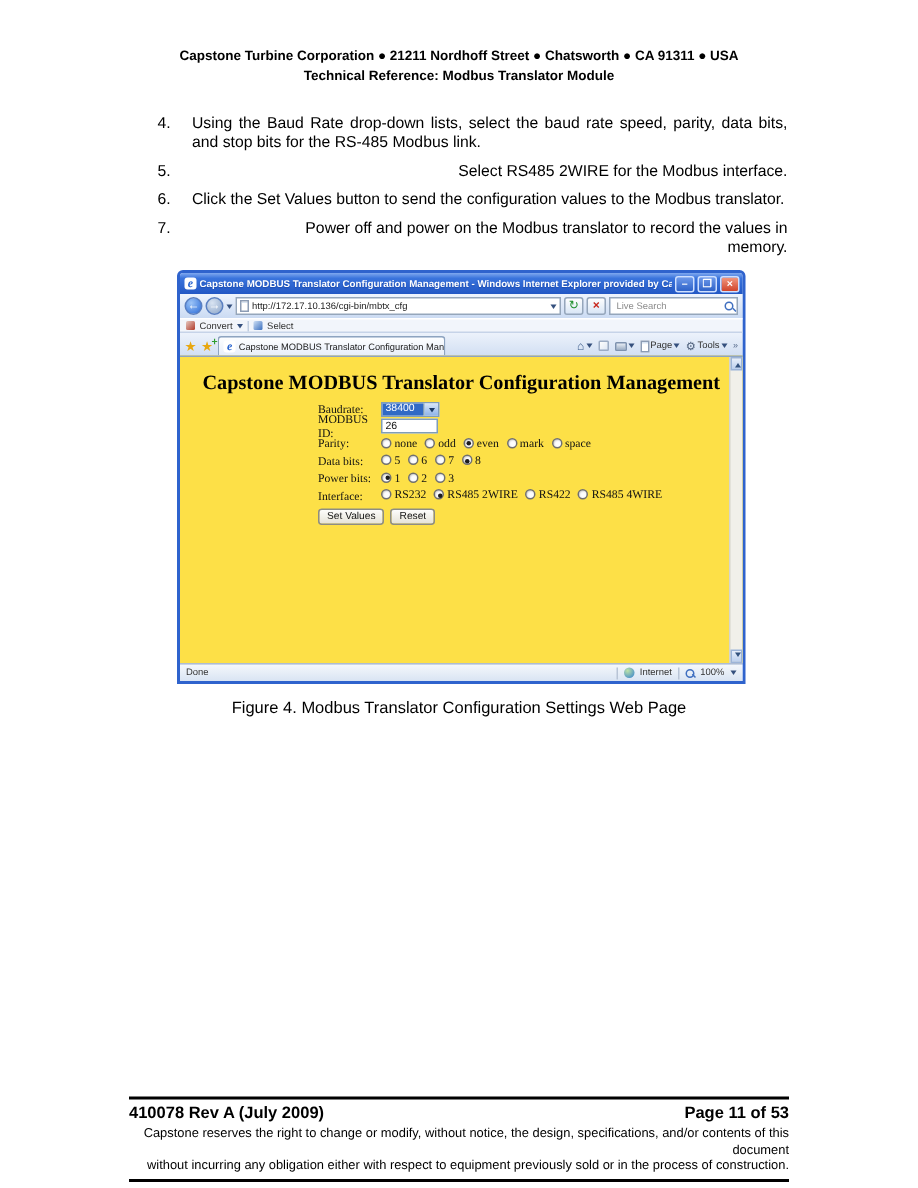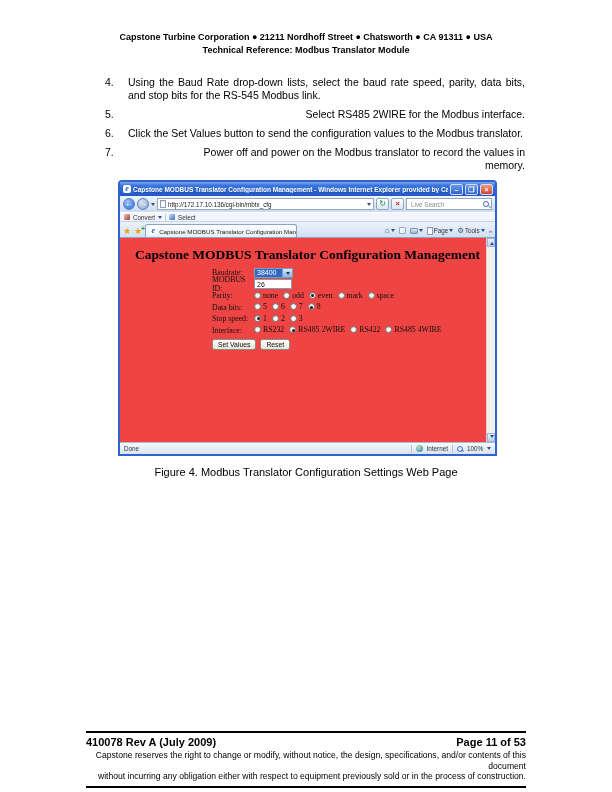--- a/index.html
+++ b/index.html
@@ -85,21 +85,21 @@
     font-size:6.3px; color:#333; }
   .cmd { display:flex; align-items:center; gap:1px; }
   .home-ic { font-size:8px; line-height:9px; color:#3a5a88; }
   .feed-ic { width:7px; height:7px; border:1px solid #9cacc4; border-radius:1px;
     background:linear-gradient(135deg,#fdfdfd,#dfe8f4); }
   .print-ic { width:8px; height:6px; background:linear-gradient(180deg,#e8edf4,#9fb0c6);
     border:1px solid #7e92ae; border-radius:1px; }
   .gear-ic { font-size:7.5px; line-height:9px; color:#4a5c78; }
   .chev { font-size:6px; color:#55688a; }
   
-  #content { flex:1; position:relative; background:#ef4444; border-top:1px solid #8ea4c0; overflow:hidden; }
+  #content { flex:1; position:relative; background:#fde047; border-top:1px solid #8ea4c0; overflow:hidden; }
   #vscroll { position:absolute; top:0; right:0; bottom:0; width:9px; background:#f1f0ea;
     border-left:1px solid #d6d4ca; }
   .sbtn { position:absolute; left:0; right:0; height:9px; background:linear-gradient(180deg,#e8effa,#bcd0ee);
     border:1px solid #9cb4d8; }
   .sbtn.up { top:0; } .sbtn.down { bottom:0; }
   .sbtn i { position:absolute; left:2px; width:0; height:0;
     border-left:2.5px solid transparent; border-right:2.5px solid transparent; }
   .sbtn.up i { top:3px; border-bottom:3px solid #33527e; }
   .sbtn.down i { bottom:3px; border-top:3px solid #33527e; }
   #webheading { margin-top:9px; text-align:center; font-family:"Liberation Serif", serif;
@@ -152,21 +152,21 @@
 <div id="page">
 
   <div id="doc-header">
     <div>Capstone Turbine Corporation ● 21211 Nordhoff Street ● Chatsworth ● CA 91311 ● USA</div>
     <div>Technical Reference: Modbus Translator Module</div>
   </div>
 
   <div id="steps">
     <div class="step">
       <span class="num">4.</span>
-      <span class="txt">Using the Baud Rate drop-down lists, select the baud rate speed, parity, data bits, and stop bits for the RS-545 Modbus link.</span>
+      <span class="txt">Using the Baud Rate drop-down lists, select the baud rate speed, parity, data bits, and stop bits for the RS-485 Modbus link.</span>
     </div>
     <div class="step">
       <span class="num">5.</span>
       <span class="txt single">Select RS485 2WIRE for the Modbus interface.</span>
     </div>
     <div class="step">
       <span class="num">6.</span>
       <span class="txt">Click the Set Values button to send the configuration values to the Modbus translator.</span>
     </div>
     <div class="step">
@@ -286,21 +286,21 @@
                 <span>6</span>
               </span><span class="ritem">
                 <span class="rb"></span>
                 <span>7</span>
               </span><span class="ritem">
                 <span class="rb on"></span>
                 <span>8</span>
               </span></span>
         </div>
         <div class="frow">
-          <span class="flabel">Stop speed:</span>
+          <span class="flabel">Power bits:</span>
           <span><span class="ritem">
                 <span class="rb on"></span>
                 <span>1</span>
               </span><span class="ritem">
                 <span class="rb"></span>
                 <span>2</span>
               </span><span class="ritem">
                 <span class="rb"></span>
                 <span>3</span>
               </span></span>

